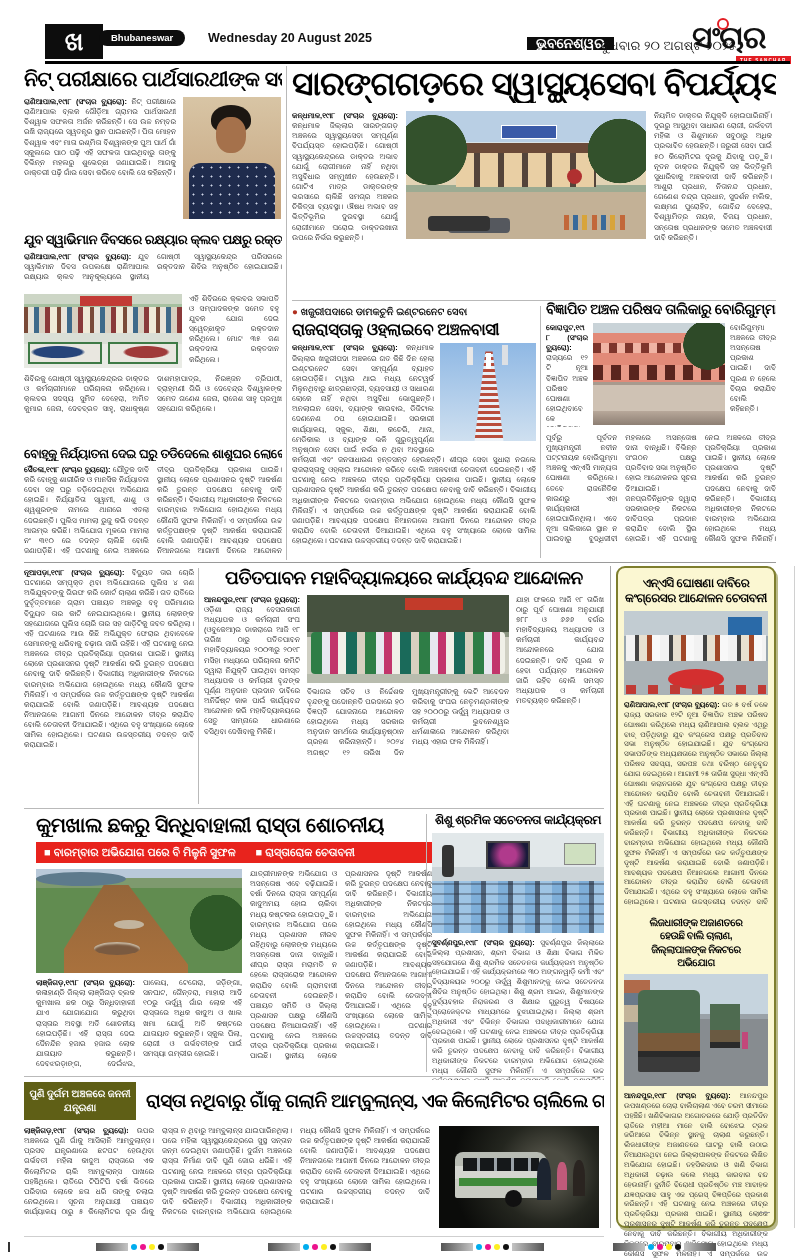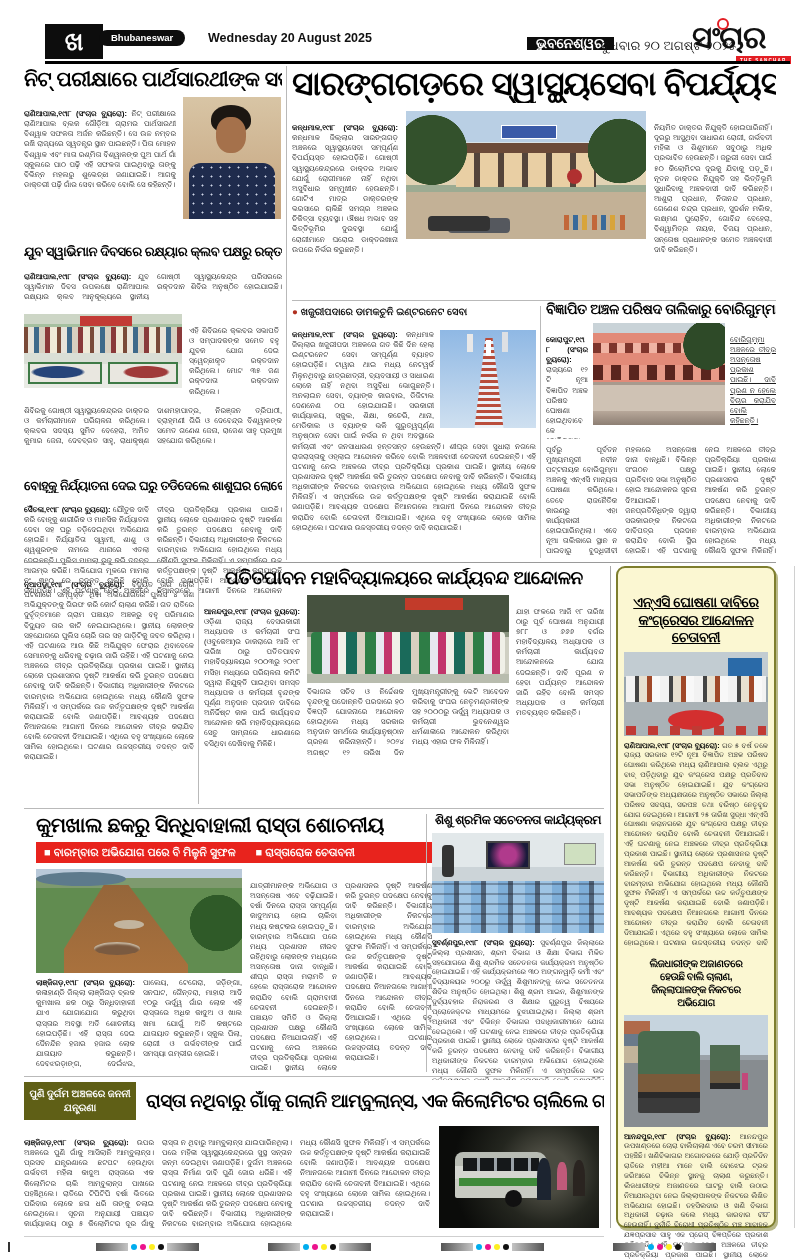--- a/index.html
+++ b/index.html
@@ -2,21 +2,21 @@
 <html><head>
 <meta charset="utf-8">
 <style>
   html,body{margin:0;padding:0;background:#fff;}
   .page{position:relative;width:800px;height:1259px;background:#fff;overflow:hidden;
         font-family:"Liberation Sans","DejaVu Sans",sans-serif;color:#111;}
   .abs{position:absolute;}
   .h{font-weight:bold;color:#000;line-height:1.12;letter-spacing:-0.5px;}
   .nowrap{white-space:nowrap;overflow:hidden;}
   .ctr{text-align:center;}
-  .bd{font-size:7.4px;line-height:1.37;text-align:justify;color:#1c1c1c;overflow:hidden;word-break:break-word;margin-top:12px;}
+  .bd{font-size:7.4px;line-height:1.37;text-align:justify;color:#1c1c1c;overflow:hidden;word-break:break-word;}
   .bd b{color:#000;}
   .cols2{column-count:2;column-gap:8px;}
   .cols3{column-count:3;column-gap:8px;}
   .row{display:flex;}
   .vl{position:absolute;width:1px;background:#b9b9b9;}
   .hl{position:absolute;height:1px;background:#b9b9b9;}
   .ph{position:relative;overflow:hidden;background:#c9c9c9;flex-shrink:0;}
   .pp{position:absolute;}
   .pill{background:#0d0d0d;color:#fff;border-radius:9px;font-weight:bold;display:inline-block;}
   .olive{background:#5f5f16;color:#fff;font-weight:bold;}
@@ -88,20 +88,21 @@
         </div>
       </div>
       <div class="bd" style="width:118px;height:178px;"><span>ନିୟମିତ ଡାକ୍ତର ନିଯୁକ୍ତି ହୋଇପାରିନାହିଁ। ଦୂରରୁ ଆସୁଥିବା ସାଧାରଣ ରୋଗୀ, ଗର୍ଭବତୀ ମହିଳା ଓ ଶିଶୁମାନେ ସବୁଠାରୁ ଅଧିକ ପ୍ରଭାବିତ ହେଉଛନ୍ତି। ଜରୁରୀ ସେବା ପାଇଁ ୫୦ କିଲୋମିଟର ଦୂରକୁ ଯିବାକୁ ପଡ଼ୁଛି। ନୂତନ ଡାକ୍ତର ନିଯୁକ୍ତି ସହ ଭିତ୍ତିଭୂମି ସୁଧାରିବାକୁ ଅଞ୍ଚଳବାସୀ ଦାବି କରିଛନ୍ତି। ଆଶୁରା ପ୍ରଧାନ, ନିତାନନ୍ଦ ପ୍ରଧାନ, ଗେଣେଶ ଚନ୍ଦ୍ର ପ୍ରଧାନ, ସୁଦର୍ଶନ ମଲିକ, ଲକ୍ଷ୍ମଣ ପୁରୋହିତ, ଗୋବିନ୍ଦ ବେହେରା, ବିଶ୍ୱାମିତ୍ର ନାୟକ, ବିଜୟ ପ୍ରଧାନ, ସନ୍ତୋଷ ପ୍ରଧାନଙ୍କ ସମେତ ଅଞ୍ଚଳବାସୀ ଦାବି କରିଛନ୍ତି।</span></div>
     </div>
   </section>
 
   <div class="hl" style="left:292px;top:300px;width:484px;"></div>
 
   <section class="abs" style="left:292px;top:306px;width:244px;height:252px;">
     <div class="nowrap" style="font-size:9.8px;font-weight:bold;"><span style="color:#b03020;">●</span> <span>ଖଜୁରୀପଦାରେ ଡାମକଚୁନି ଇଣ୍ଟରନେଟ ସେବା</span></div>
+    <h2 class="h nowrap" style="font-size:16.5px;margin:2px 0 5px;">ରାଜରାସ୍ତାକୁ ଓହ୍ଲାଇବେ ଅଞ୍ଚଳବାସୀ</h2>
     <div class="bd" style="height:212px;">
       <div class="ph" style="float:right;width:96px;height:98px;margin:0 0 4px 6px;background:linear-gradient(180deg,#8fb8e4,#cfe0f0);">
         <div class="pp" style="left:34px;top:8px;bottom:-4px;width:30px;background:repeating-linear-gradient(180deg,rgba(185,70,50,.95) 0 3px,rgba(240,244,248,.9) 3px 6px);clip-path:polygon(38% 0,62% 0,100% 100%,0 100%);"></div>
         <div class="pp" style="top:4px;left:27px;width:6px;height:18px;background:#e8e8e8;"></div>
         <div class="pp" style="top:2px;left:62px;width:6px;height:20px;background:#dde0e4;"></div>
         <div class="pp" style="top:10px;left:46px;width:5px;height:16px;background:#fff;"></div>
       </div>
       <b>କନ୍ଧମାଳ,୧୯ା୮ (ସଂଚାର ବ୍ୟୁରୋ):</b> <span>କନ୍ଧମାଳ ଜିଲ୍ଲାର ଖଜୁରୀପଦା ଅଞ୍ଚଳରେ ଗତ କିଛି ଦିନ ହେଲା ଇଣ୍ଟରନେଟ ସେବା ସମ୍ପୂର୍ଣ୍ଣ ବ୍ୟାହତ ହୋଇପଡ଼ିଛି। ଟାୱାର ଥାଇ ମଧ୍ୟ ନେଟୱର୍କ ମିଳୁନଥିବାରୁ ଛାତ୍ରଛାତ୍ରୀ, ବ୍ୟବସାୟୀ ଓ ସାଧାରଣ ଲୋକେ ନାହିଁ ନଥିବା ଅସୁବିଧା ଭୋଗୁଛନ୍ତି। ଅନଲାଇନ ସେବା, ବ୍ୟାଙ୍କ କାରବାର, ଡିଜିଟାଲ ଦେଣନେଣ ଠପ ହୋଇଯାଇଛି। ସରକାରୀ କାର୍ଯ୍ୟାଳୟ, ସ୍କୁଲ, ଶିକ୍ଷା, କଚେରି, ଥାନା, ମେଡିକାଲ ଓ ବ୍ୟାଙ୍କ ଭଳି ଗୁରୁତ୍ୱପୂର୍ଣ୍ଣ ଅନୁଷ୍ଠାନ ସେବା ପାଇଁ ନର୍ଭର ନ ଥିବା ଅବସ୍ଥାରେ କର୍ମଚାରୀ ଏବଂ ଜନସାଧାରଣ ହନ୍ତସନ୍ତ ହେଉଛନ୍ତି। ଶୀଘ୍ର ସେବା ସୁଧାରା ନଗଲେ ରାଜରାସ୍ତାକୁ ଓହ୍ଲାଇ ଆନ୍ଦୋଳନ କରିବେ ବୋଲି ଅଞ୍ଚଳବାସୀ ଚେତାବନୀ ଦେଇଛନ୍ତି।</span> <span>ଏହି ଘଟଣାକୁ ନେଇ ଅଞ୍ଚଳରେ ତୀବ୍ର ପ୍ରତିକ୍ରିୟା ପ୍ରକାଶ ପାଇଛି। ସ୍ଥାନୀୟ ଲୋକେ ପ୍ରଶାସନର ଦୃଷ୍ଟି ଆକର୍ଷଣ କରି ତୁରନ୍ତ ପଦକ୍ଷେପ ନେବାକୁ ଦାବି କରିଛନ୍ତି। ବିଭାଗୀୟ ଅଧିକାରୀଙ୍କ ନିକଟରେ ବାରମ୍ବାର ଅଭିଯୋଗ ହୋଇଥିଲେ ମଧ୍ୟ କୌଣସି ସୁଫଳ ମିଳିନାହିଁ। ଏ ସମ୍ପର୍କରେ ଉଚ୍ଚ କର୍ତ୍ତୃପକ୍ଷଙ୍କ ଦୃଷ୍ଟି ଆକର୍ଷଣ କରାଯାଇଛି ବୋଲି ଜଣାପଡ଼ିଛି। ଆବଶ୍ୟକ ପଦକ୍ଷେପ ନିଆନଗଲେ ଆଗାମୀ ଦିନରେ ଆନ୍ଦୋଳନ ତୀବ୍ର କରାଯିବ ବୋଲି ଚେତାବନୀ ଦିଆଯାଇଛି। ଏଥିରେ ବହୁ ସଂଖ୍ୟାରେ ଲୋକେ ସାମିଲ ହୋଇଥିଲେ। ଘଟଣାର ଉଚ୍ଚସ୍ତରୀୟ ତଦନ୍ତ ଦାବି କରାଯାଇଛି।</span>
     </div>
   </section>
@@ -111,21 +112,21 @@
   <section class="abs" style="left:546px;top:302px;width:230px;height:256px;">
     <h2 class="h nowrap" style="font-size:14.2px;margin:0 0 4px;">ବିଜ୍ଞାପିତ ଅଞ୍ଚଳ ପରିଷଦ ତାଲିକାରୁ ବୋରିଗୁମ୍ମା ବାଦ୍</h2>
     <div class="row" style="gap:5px;margin-top:5px;">
       <div class="bd" style="width:42px;height:104px;"><b>କୋରାପୁଟ,୧୯ା୮ (ସଂଚାର ବ୍ୟୁରୋ):</b> <span>ରାଜ୍ୟରେ ୧୨ ଟି ନୂଆ ବିଜ୍ଞାପିତ ଅଞ୍ଚଳ ପରିଷଦ ଘୋଷଣା ହୋଇଥିବାବେଳେ ବୋରିଗୁମ୍ମା ବାଦ୍ ପଡ଼ିଛି।</span></div>
       <div class="ph" style="width:132px;height:102px;background:linear-gradient(180deg,#c9d3d8 0 10%,#e28a78 10% 58%,#a89a8e 58% 61%,#cfc2b4 61%);">
         <div class="pp" style="top:20px;left:0;right:0;height:10px;background:repeating-linear-gradient(90deg,#7e352c 0 8px,#f0b4a4 8px 16px);"></div>
         <div class="pp" style="top:42px;left:0;right:0;height:15px;background:repeating-linear-gradient(90deg,#5a241e 0 10px,#e89a88 10px 18px);"></div>
         <div class="pp" style="top:-10px;right:-14px;width:62px;height:64px;background:radial-gradient(circle,#2e4a28 0 55%,transparent 56%);"></div>
         <div class="pp" style="bottom:0;left:0;right:0;height:14px;background:linear-gradient(180deg,#b8a89a,#8d7f74);"></div>
       </div>
-      <div class="bd" style="width:46px;height:104px;text-decoration:underline;"><span>ବୋରିଗୁମ୍ମା ଅଞ୍ଚଳରେ ତୀବ୍ର ଅସନ୍ତୋଷ ପ୍ରକାଶ ପାଇଛି। ଦାବି ପୂରଣ ନ ହେଲେ ବିଚାର କରାଯିବ ବୋଲି କହିଛନ୍ତି।</span></div>
+      <div class="bd" style="width:46px;height:104px;"><span>ବୋରିଗୁମ୍ମା ଅଞ୍ଚଳରେ ତୀବ୍ର ଅସନ୍ତୋଷ ପ୍ରକାଶ ପାଇଛି। ଦାବି ପୂରଣ ନ ହେଲେ ବିଚାର କରାଯିବ ବୋଲି କହିଛନ୍ତି।</span></div>
     </div>
     <div class="bd cols3" style="height:116px;margin-top:6px;"><span>ପୂର୍ବରୁ ପୂର୍ବତନ ମୁଖ୍ୟମନ୍ତ୍ରୀ ନବୀନ ପଟ୍ଟନାୟକ ବୋରିଗୁମ୍ମା ଅଞ୍ଚଳକୁ ଏନ୍‌ଏସି ମାନ୍ୟତା ଘୋଷଣା କରିଥିଲେ। ତେବେ ରାଜନୈତିକ କାରଣରୁ ଏହା କାର୍ଯ୍ୟକାରୀ ହୋଇପାରିନଥିଲା। ଏବେ ନୂଆ ତାଲିକାରେ ସ୍ଥାନ ନ ପାଇବାରୁ ବୁଦ୍ଧିଜୀବୀ ମହଲରେ ଅସନ୍ତୋଷ ଦାନା ବାନ୍ଧିଛି। ବିଭିନ୍ନ ସଂଗଠନ ପକ୍ଷରୁ ପ୍ରତିବାଦ ସଭା ଅନୁଷ୍ଠିତ ହୋଇ ଆନ୍ଦୋଳନର ସୂଚନା ଦିଆଯାଇଛି। ଜନପ୍ରତିନିଧିଙ୍କ ଦ୍ୱାରା ସରକାରଙ୍କ ନିକଟରେ ଦାବିପତ୍ର ପ୍ରଦାନ କରାଯିବ ବୋଲି ସ୍ଥିର ହୋଇଛି।</span> <span>ଏହି ଘଟଣାକୁ ନେଇ ଅଞ୍ଚଳରେ ତୀବ୍ର ପ୍ରତିକ୍ରିୟା ପ୍ରକାଶ ପାଇଛି। ସ୍ଥାନୀୟ ଲୋକେ ପ୍ରଶାସନର ଦୃଷ୍ଟି ଆକର୍ଷଣ କରି ତୁରନ୍ତ ପଦକ୍ଷେପ ନେବାକୁ ଦାବି କରିଛନ୍ତି। ବିଭାଗୀୟ ଅଧିକାରୀଙ୍କ ନିକଟରେ ବାରମ୍ବାର ଅଭିଯୋଗ ହୋଇଥିଲେ ମଧ୍ୟ କୌଣସି ସୁଫଳ ମିଳିନାହିଁ। ଏ ସମ୍ପର୍କରେ ଉଚ୍ଚ କର୍ତ୍ତୃପକ୍ଷଙ୍କ ଦୃଷ୍ଟି ଆକର୍ଷଣ କରାଯାଇଛି ବୋଲି ଜଣାପଡ଼ିଛି। ଆବଶ୍ୟକ ପଦକ୍ଷେପ ନିଆନଗଲେ ଆଗାମୀ ଦିନରେ ଆନ୍ଦୋଳନ ତୀବ୍ର କରାଯିବ ବୋଲି ଚେତାବନୀ ଦିଆଯାଇଛି। ଏଥିରେ ବହୁ ସଂଖ୍ୟାରେ ଲୋକେ ସାମିଲ ହୋଇଥିଲେ। ଘଟଣାର ଉଚ୍ଚସ୍ତରୀୟ ତଦନ୍ତ ଦାବି କରାଯାଇଛି।</span></div>
   </section>
 
   <div class="hl" style="left:24px;top:562px;width:752px;background:#9a9a9a;"></div>
 
   <section class="abs" style="left:24px;top:568px;width:170px;height:236px;">
     <div class="bd" style="height:184px;"><b>ନୂଆପଡ଼ା,୧୯ା୮ (ସଂଚାର ବ୍ୟୁରୋ):</b> <span>ବିଦ୍ୟୁତ ତାର ଚୋରି ଘଟଣାରେ ସମ୍ପୃକ୍ତ ଥିବା ଅଭିଯୋଗରେ ପୁଲିସ ୪ ଜଣ ଅଭିଯୁକ୍ତଙ୍କୁ ଗିରଫ କରି କୋର୍ଟ ଚାଲାଣ କରିଛି। ଗତ ରାତିରେ ଦୁର୍ବୃତ୍ତମାନେ ଗ୍ରାମ ପଞ୍ଚାୟତ ଅଞ୍ଚଳରୁ ବହୁ ପରିମାଣର ବିଦ୍ୟୁତ ତାର କାଟି ନେଇଯାଇଥିଲେ। ସ୍ଥାନୀୟ ଲୋକଙ୍କ ସହଯୋଗରେ ପୁଲିସ ଚୋରି ତାର ସହ ଗାଡ଼ିଟିକୁ ଜବତ କରିଥିଲା। ଏହି ଘଟଣାରେ ଆଉ କିଛି ଅଭିଯୁକ୍ତ ଫେରାର ଥିବାବେଳେ ସେମାନଙ୍କୁ ଧରିବାକୁ ଚଢ଼ାଉ ଜାରି ରହିଛି।</span> <span>ଏହି ଘଟଣାକୁ ନେଇ ଅଞ୍ଚଳରେ ତୀବ୍ର ପ୍ରତିକ୍ରିୟା ପ୍ରକାଶ ପାଇଛି। ସ୍ଥାନୀୟ ଲୋକେ ପ୍ରଶାସନର ଦୃଷ୍ଟି ଆକର୍ଷଣ କରି ତୁରନ୍ତ ପଦକ୍ଷେପ ନେବାକୁ ଦାବି କରିଛନ୍ତି। ବିଭାଗୀୟ ଅଧିକାରୀଙ୍କ ନିକଟରେ ବାରମ୍ବାର ଅଭିଯୋଗ ହୋଇଥିଲେ ମଧ୍ୟ କୌଣସି ସୁଫଳ ମିଳିନାହିଁ। ଏ ସମ୍ପର୍କରେ ଉଚ୍ଚ କର୍ତ୍ତୃପକ୍ଷଙ୍କ ଦୃଷ୍ଟି ଆକର୍ଷଣ କରାଯାଇଛି ବୋଲି ଜଣାପଡ଼ିଛି। ଆବଶ୍ୟକ ପଦକ୍ଷେପ ନିଆନଗଲେ ଆଗାମୀ ଦିନରେ ଆନ୍ଦୋଳନ ତୀବ୍ର କରାଯିବ ବୋଲି ଚେତାବନୀ ଦିଆଯାଇଛି। ଏଥିରେ ବହୁ ସଂଖ୍ୟାରେ ଲୋକେ ସାମିଲ ହୋଇଥିଲେ। ଘଟଣାର ଉଚ୍ଚସ୍ତରୀୟ ତଦନ୍ତ ଦାବି କରାଯାଇଛି।</span></div>
   </section>
 
@@ -144,21 +145,21 @@
         <div class="bd cols2" style="height:100px;margin-top:4px;"><span>ବିଭାଗର ସଚିବ ଓ ନିର୍ଦ୍ଦେଶକ ବୃନ୍ଦଙ୍କୁ ପଦୋନ୍ନତି ପରଦାରେ ହଠ ବିଜ୍ଞପ୍ତି ଯୋଜନାରେ ଆନ୍ଦୋଳନ ହୋଇଥିଲେ ମଧ୍ୟ ସରକାର ଅନୁଦାନ ସମର୍ଥରେ କାର୍ଯ୍ୟାନୁଷ୍ଠାନ ଗ୍ରହଣ କରିନାହାନ୍ତି। ୨୦୨୪ ଅଗଷ୍ଟ ୧୨ ତାରିଖ ଦିନ ମୁଖ୍ୟମନ୍ତ୍ରୀଙ୍କୁ ଭେଟି ଆବେଦନ କରିବାକୁ ସଂଘର ନେତୃମଣ୍ଡଳୀଙ୍କ ସହ ୨୦୦୦ରୁ ଊର୍ଦ୍ଧ୍ୱ ଅଧ୍ୟାପକ ଓ କର୍ମଚାରୀ ଭୁବନେଶ୍ୱର ଧର୍ମଶାଳାରେ ଆନ୍ଦୋଳନ କରିଥିବା ମଧ୍ୟ ଏହାର ଫଳ ମିଳିନାହିଁ।</span></div>
       </div>
       <div class="bd" style="width:88px;height:196px;"><span>ଯାହା ଫଳରେ ଆଜି ୧୮ ତାରିଖ ଠାରୁ ପୂର୍ବ ଘୋଷଣା ଅନୁଯାୟୀ ୭୮୮ ଓ ୬୬୬ ବର୍ଗର ମହାବିଦ୍ୟାଳୟ ଅଧ୍ୟାପକ ଓ କର୍ମଚାରୀ କାର୍ଯ୍ୟବନ୍ଦ ଆନ୍ଦୋଳନରେ ଯୋଗ ଦେଇଛନ୍ତି। ଦାବି ପୂରଣ ନ ହେବା ପର୍ଯ୍ୟନ୍ତ ଆନ୍ଦୋଳନ ଜାରି ରହିବ ବୋଲି ସମସ୍ତ ଅଧ୍ୟାପକ ଓ କର୍ମଚାରୀ ମତବ୍ୟକ୍ତ କରିଛନ୍ତି।</span></div>
     </div>
   </section>
 
   <div class="vl" style="left:610px;top:566px;height:662px;background:#a8a8a8;"></div>
   <div class="vl" style="left:794px;top:566px;height:662px;background:#d0d0d0;"></div>
 
   <aside class="abs ybox" style="left:616px;top:566px;width:160px;height:662px;padding:6px;box-sizing:border-box;">
-    <h2 class="h ctr" style="font-size:14px;margin:20px 0 5px;line-height:1.25;text-decoration:underline;">ଏନ୍ଏସି ଘୋଷଣା ଦାବିରେ କଂଗ୍ରେସର ଆନ୍ଦୋଳନ ଚେତାବନୀ</h2>
+    <h2 class="h ctr" style="font-size:12px;margin:2px 0 5px;line-height:1.25;">ଏନ୍ଏସି ଘୋଷଣା ଦାବିରେ କଂଗ୍ରେସର ଆନ୍ଦୋଳନ ଚେତାବନୀ</h2>
     <div class="ph" style="width:144px;height:84px;background:linear-gradient(180deg,#c2ccd2 0 30%,#98a6ae 30% 60%,#aab2b6 60%);">
       <div class="pp" style="top:6px;right:6px;width:34px;height:22px;background:#2a6aa8;"></div>
       <div class="pp" style="top:24px;left:2px;right:2px;height:26px;background:repeating-linear-gradient(90deg,#f2f2f2 0 9px,#444 9px 13px,#e8e0d0 13px 21px,#a04828 21px 26px,#f8f8f8 26px 34px);"></div>
       <div class="pp" style="bottom:6px;left:44px;width:56px;height:20px;background:#d32f2f;border-radius:50%;"></div>
       <div class="pp" style="bottom:1px;left:2px;right:2px;height:9px;background:repeating-linear-gradient(90deg,#c03a34 0 10px,transparent 10px 22px);"></div>
     </div>
     <div class="bd" style="height:208px;margin-top:5px;font-size:7.2px;"><b>ରାଣିଆପାଲ,୧୯ା୮ (ସଂଚାର ବ୍ୟୁରୋ):</b> <span>ଗତ ୫ ବର୍ଷ ତଳେ ରାଜ୍ୟ ସରକାର ୧୨ଟି ନୂଆ ବିଜ୍ଞାପିତ ଅଞ୍ଚଳ ପରିଷଦ ଘୋଷଣା କରିଥିଲେ ମଧ୍ୟ ରାଣିଆପାଲ ବ୍ଲକ ଏଥିରୁ ବାଦ୍ ପଡ଼ିଥିବାରୁ ଯୁବ କଂଗ୍ରେସ ପକ୍ଷରୁ ପ୍ରତିବାଦ ସଭା ଅନୁଷ୍ଠିତ ହୋଇଯାଇଛି। ଯୁବ କଂଗ୍ରେସ ସଭାପତିଙ୍କ ଅଧ୍ୟକ୍ଷତାରେ ଅନୁଷ୍ଠିତ ସଭାରେ ଜିଲ୍ଲା ପରିଷଦ ସଦସ୍ୟ, ସରପଞ୍ଚ ତଥା ବରିଷ୍ଠ ନେତୃବୃନ୍ଦ ଯୋଗ ଦେଇଥିଲେ। ଆଗାମୀ ୨୫ ତାରିଖ ସୁଦ୍ଧା ଏନ୍ଏସି ଘୋଷଣା କରାନଗଲେ ଯୁବ କଂଗ୍ରେସ ପକ୍ଷରୁ ତୀବ୍ର ଆନ୍ଦୋଳନ କରାଯିବ ବୋଲି ଚେତାବନୀ ଦିଆଯାଇଛି।</span> <span>ଏହି ଘଟଣାକୁ ନେଇ ଅଞ୍ଚଳରେ ତୀବ୍ର ପ୍ରତିକ୍ରିୟା ପ୍ରକାଶ ପାଇଛି। ସ୍ଥାନୀୟ ଲୋକେ ପ୍ରଶାସନର ଦୃଷ୍ଟି ଆକର୍ଷଣ କରି ତୁରନ୍ତ ପଦକ୍ଷେପ ନେବାକୁ ଦାବି କରିଛନ୍ତି। ବିଭାଗୀୟ ଅଧିକାରୀଙ୍କ ନିକଟରେ ବାରମ୍ବାର ଅଭିଯୋଗ ହୋଇଥିଲେ ମଧ୍ୟ କୌଣସି ସୁଫଳ ମିଳିନାହିଁ। ଏ ସମ୍ପର୍କରେ ଉଚ୍ଚ କର୍ତ୍ତୃପକ୍ଷଙ୍କ ଦୃଷ୍ଟି ଆକର୍ଷଣ କରାଯାଇଛି ବୋଲି ଜଣାପଡ଼ିଛି। ଆବଶ୍ୟକ ପଦକ୍ଷେପ ନିଆନଗଲେ ଆଗାମୀ ଦିନରେ ଆନ୍ଦୋଳନ ତୀବ୍ର କରାଯିବ ବୋଲି ଚେତାବନୀ ଦିଆଯାଇଛି। ଏଥିରେ ବହୁ ସଂଖ୍ୟାରେ ଲୋକେ ସାମିଲ ହୋଇଥିଲେ। ଘଟଣାର ଉଚ୍ଚସ୍ତରୀୟ ତଦନ୍ତ ଦାବି କରାଯାଇଛି।</span></div>
     <h3 class="h ctr" style="font-size:10.2px;margin:8px 16px 5px;line-height:1.3;">ଲିଜଧାରୀଙ୍କ ଅଜାଣତରେ ହେଉଛି ବାଲି ଚାଲାଣ, ଜିଲ୍ଲାପାଳଙ୍କ ନିକଟରେ ଅଭିଯୋଗ</h3>
     <div class="ph" style="width:144px;height:112px;background:linear-gradient(180deg,#c6d4de 0 36%,#9aa2a8 36% 40%,#878c90 40%);">
       <div class="pp" style="top:6px;left:0;width:26px;height:42px;background:linear-gradient(180deg,#b06a4a 0 30%,#6a7a8a 30% 60%,#c2b49a 60%);"></div>

